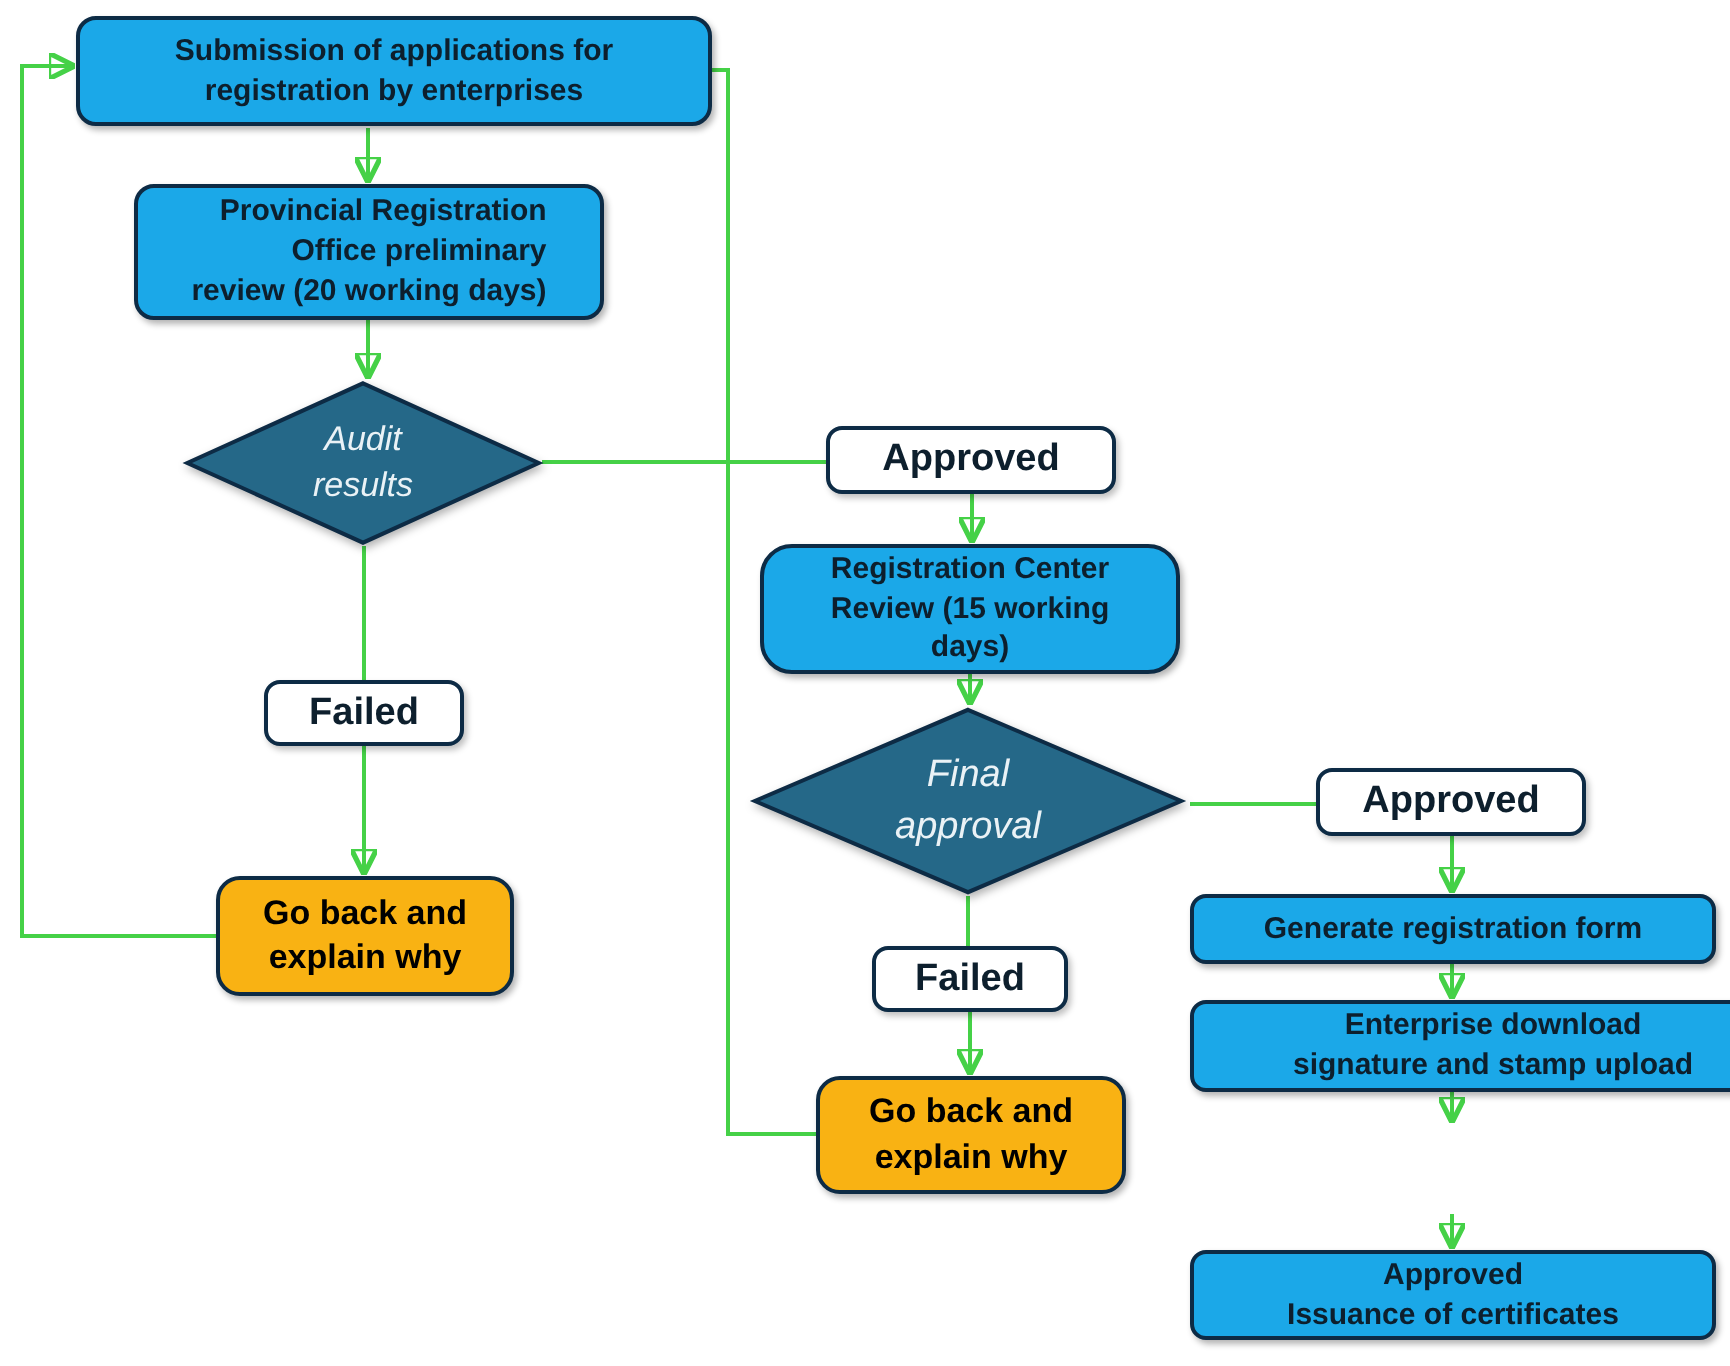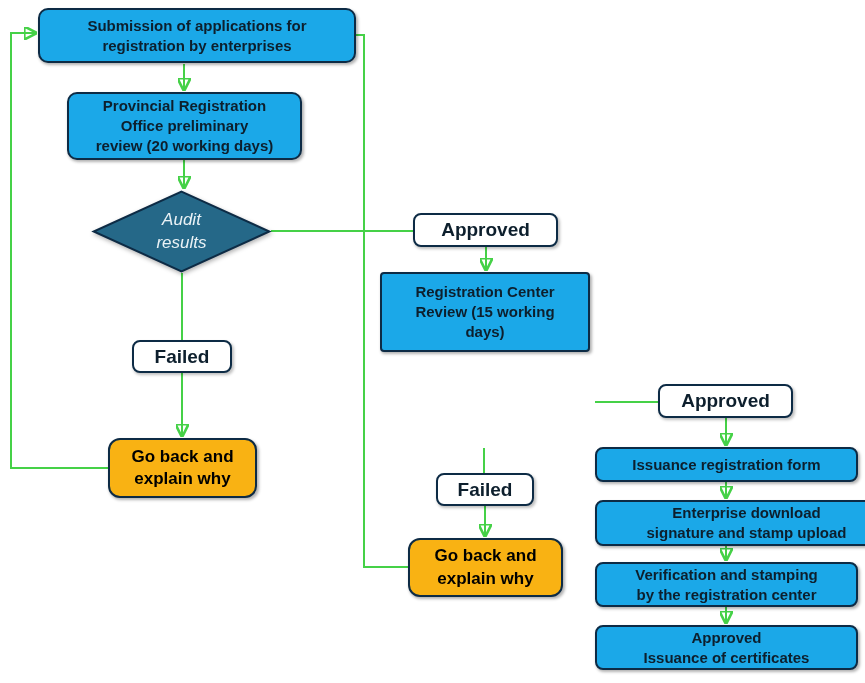--- a/index.html
+++ b/index.html
@@ -75,21 +75,21 @@
     <path d="M726 482 V498" marker-end="url(#arr)"></path>
     <path d="M726 546 V560" marker-end="url(#arr)"></path>
     <path d="M726 607 V623" marker-end="url(#arr)"></path>
   </svg>
 
   <div class="node process" style="left:38px;top:8px;width:318px;height:55px;font-size:15px;border-radius:10px;">
     <span class="label">Submission of applications for
 registration by enterprises</span>
   </div>
 
-  <div class="node process" style="left:67px;top:92px;width:235px;height:68px;font-size:15px;border-radius:10px;">
+  <div class="node process" style="left:67px;top:92px;width:235px;height:68px;font-size:15px;border-radius:10px;text-align:right;">
     <span class="label">Provincial Registration
 Office preliminary
 review (20 working days)</span>
   </div>
 
   <div class="node diamond" style="left:90px;top:190px;width:183px;height:83px;font-size:17px;">
     <svg class="dshape" viewBox="0 0 100 100" preserveAspectRatio="none">
         <polygon points="50,2 98,50 50,98 2,50"></polygon>
       </svg>
     <span class="label">Audit
@@ -102,52 +102,55 @@
 
   <div class="node alert" style="left:108px;top:438px;width:149px;height:60px;font-size:17px;border-radius:12px;">
     <span class="label">Go back and
 explain why</span>
   </div>
 
   <div class="node terminal" style="left:413px;top:213px;width:145px;height:34px;font-size:19px;border-radius:8px;">
     <span class="label">Approved</span>
   </div>
 
-  <div class="node process" style="left:380px;top:272px;width:210px;height:80px;font-size:15px;border-radius:4px;">
+  <div class="node process" style="left:380px;top:272px;width:210px;height:65px;font-size:15px;border-radius:16px;">
     <span class="label">Registration Center
 Review (15 working
 days)</span>
   </div>
 
+  <div class="node diamond" style="left:373px;top:353px;width:222px;height:95px;font-size:19px;">
+    <svg class="dshape" viewBox="0 0 100 100" preserveAspectRatio="none">
+        <polygon points="50,2 98,50 50,98 2,50"></polygon>
+      </svg>
+    <span class="label">Final
+approval</span>
+  </div>
 
   <div class="node terminal" style="left:436px;top:473px;width:98px;height:33px;font-size:19px;border-radius:8px;">
     <span class="label">Failed</span>
   </div>
 
   <div class="node alert" style="left:408px;top:538px;width:155px;height:59px;font-size:17px;border-radius:12px;">
     <span class="label">Go back and
 explain why</span>
   </div>
 
   <div class="node terminal" style="left:658px;top:384px;width:135px;height:34px;font-size:19px;border-radius:8px;">
     <span class="label">Approved</span>
   </div>
 
   <div class="node process" style="left:595px;top:447px;width:263px;height:35px;font-size:15px;border-radius:8px;">
-    <span class="label">Issuance registration form</span>
+    <span class="label">Generate registration form</span>
   </div>
 
   <div class="node process" style="left:595px;top:500px;width:303px;height:46px;font-size:15px;border-radius:8px;">
     <span class="label">Enterprise download
 signature and stamp upload</span>
   </div>
 
-  <div class="node process" style="left:595px;top:562px;width:263px;height:45px;font-size:15px;border-radius:8px;">
-    <span class="label">Verification and stamping
-by the registration center</span>
-  </div>
 
   <div class="node process" style="left:595px;top:625px;width:263px;height:45px;font-size:15px;border-radius:8px;">
     <span class="label">Approved
 Issuance of certificates</span>
   </div>
 
 </div>
 
 </body></html>

